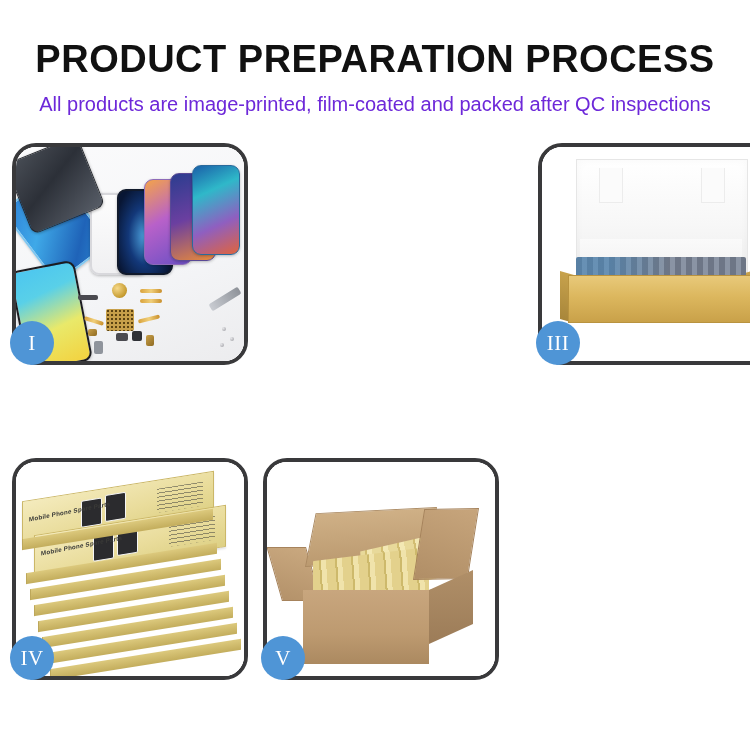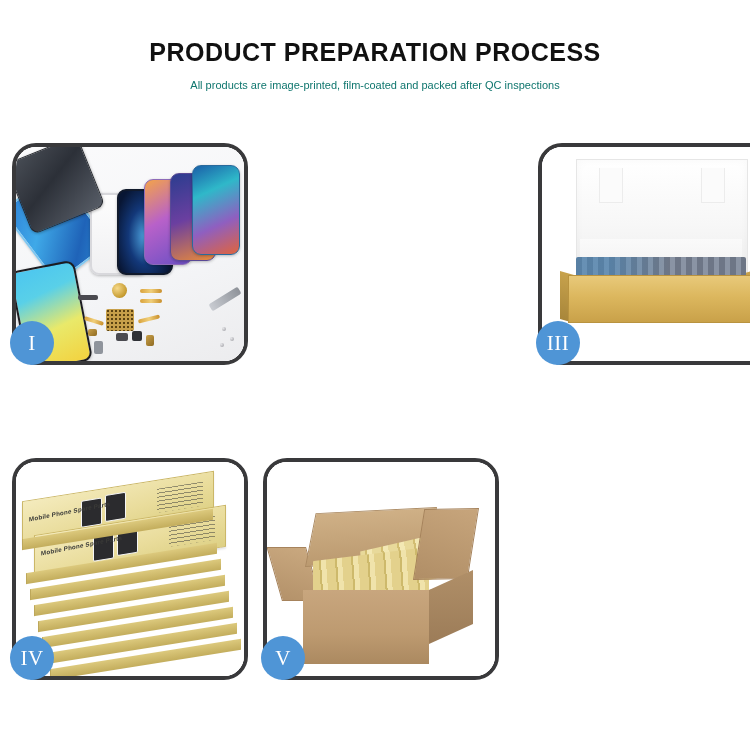--- a/index.html
+++ b/index.html
@@ -19,33 +19,33 @@
   .header {
     position: absolute;
     left: 0;
     top: 0;
     width: 750px;
     text-align: center;
   }
   .page-title {
     margin: 0;
     padding-top: 38px;
-    font-size: 25px;
+    font-size: 38px;
     font-weight: 700;
     letter-spacing: 0.5px;
     color: #111111;
     font-family: "Liberation Sans", sans-serif;
     white-space: nowrap;
   }
   .page-subtitle {
     margin: 0;
     padding-top: 12px;
-    font-size: 11px;
+    font-size: 20px;
     font-weight: 400;
-    color: #0f766e;
+    color: #6d28d9;
     font-family: "Liberation Sans", sans-serif;
     white-space: nowrap;
   }
 
   
   .panel-grid {
     position: absolute;
     left: 12px;
     top: 143px;
     width: 726px;

